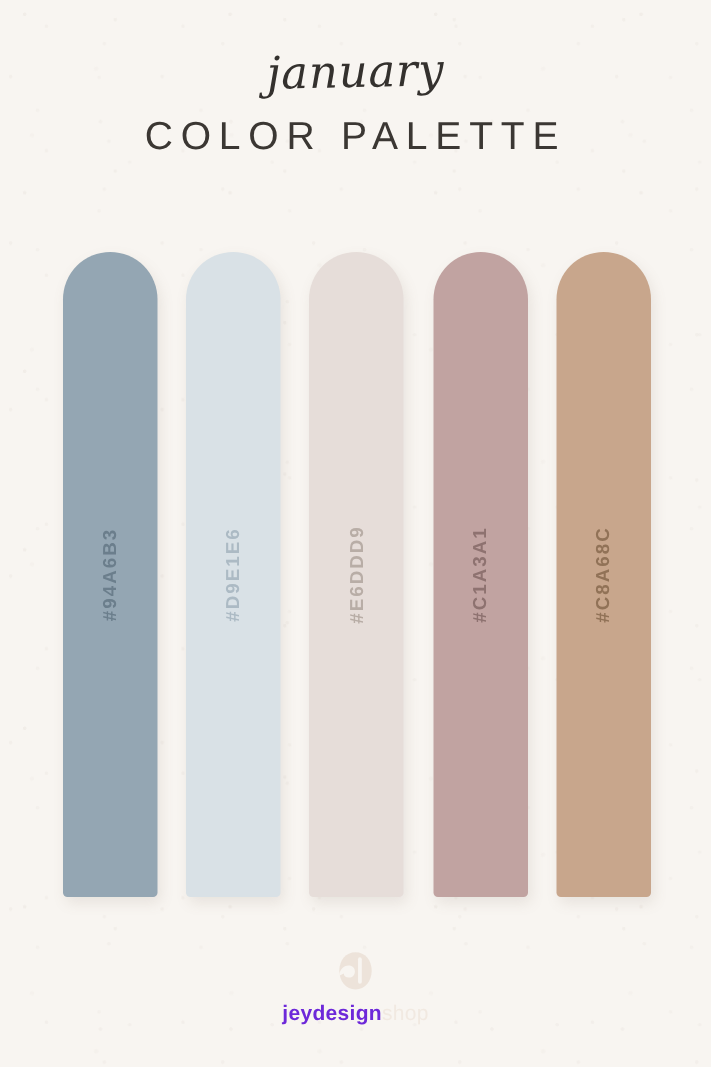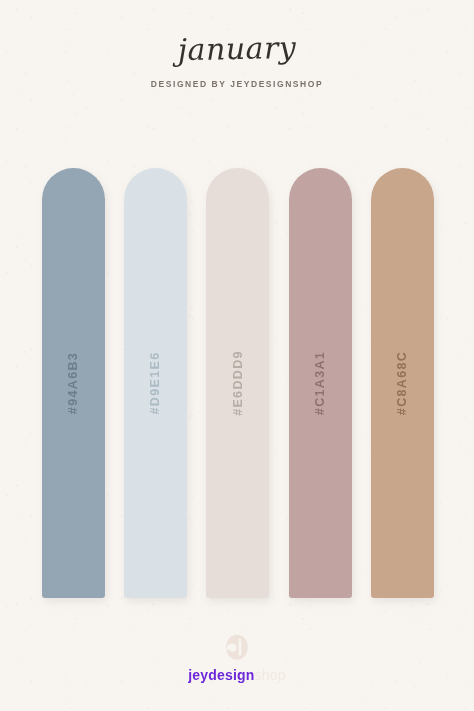--- a/index.html
+++ b/index.html
@@ -144,21 +144,21 @@
 </style>
 </head>
 <body>
 
 <div id="poster" style="background-color: rgb(248, 245, 241);">
 
   <div id="texture"></div>
 
   <div id="header">
     <div class="script-title">january</div>
-    <div class="credit">DESIGNED BY JEYDESIGNSHOP</div>
+    <div class="main-title">COLOR PALETTE</div>
   </div>
 
   <div id="swatch-row">
       <div class="swatch" style="left: 0px; background-color: rgb(148, 166, 179);">
         <div class="swatch-label" style="color: rgb(107, 126, 140);">#94A6B3</div>
       </div>
       <div class="swatch" style="left: 82px; background-color: rgb(217, 225, 230);">
         <div class="swatch-label" style="color: rgb(172, 186, 196);">#D9E1E6</div>
       </div>
       <div class="swatch" style="left: 164px; background-color: rgb(230, 221, 217);">

